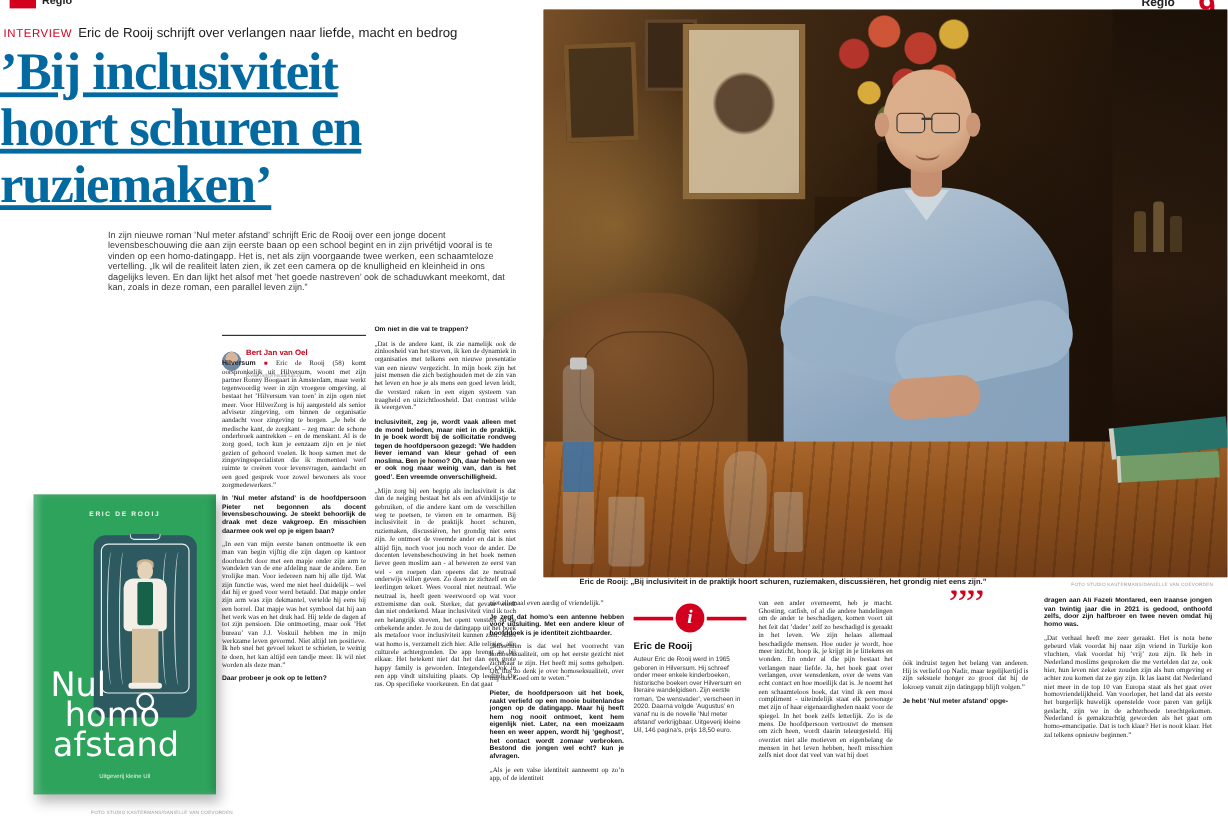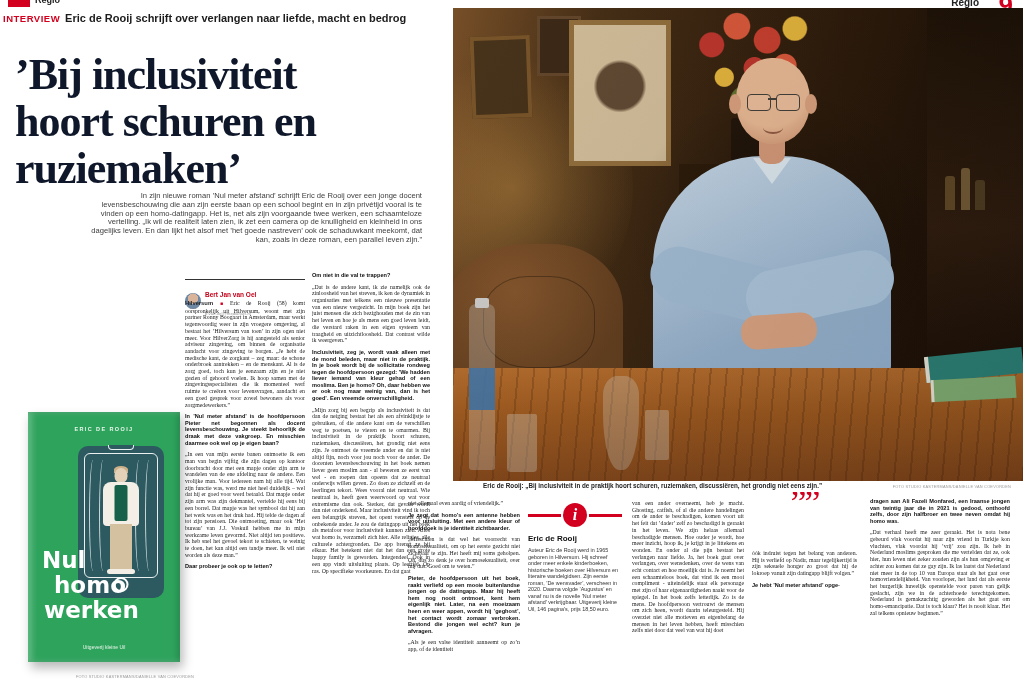--- a/index.html
+++ b/index.html
@@ -8,27 +8,27 @@
 
   
   .hdr-left{position:absolute;left:8px;top:-4px;display:flex;align-items:flex-start;gap:5px;}
   .hdr-block{width:22px;height:11px;background:#d2001e;}
   .hdr-sec{font-weight:bold;font-size:9px;color:#222;margin-top:-1px;}
   .hdr-right{position:absolute;right:44px;top:-3px;font-weight:bold;font-size:10px;color:#222;}
   .hdr-num{position:absolute;right:10px;top:-10px;font-weight:bold;font-size:26px;color:#d2001e;}
   .hdr-rule{position:absolute;left:558px;right:0;top:13px;height:1px;background:#c8c8c8;}
 
   
-  .kicker{position:absolute;left:3px;top:12px;font-size:11px;font-weight:bold;}
+  .kicker{position:absolute;left:3px;top:22px;font-size:11px;font-weight:normal;}
   .kicker-label{color:#d2001e;font-size:9.5px;letter-spacing:.5px;margin-right:5px;}
-  .headline{position:absolute;left:0px;top:36px;width:370px;margin:15px;
+  .headline{position:absolute;left:0px;top:36px;width:370px;margin:0;
             font-family:"Liberation Serif",serif;font-weight:bold;font-size:44px;
-            line-height:47px;letter-spacing:-1px;color:#0f172a;}
+            line-height:47px;letter-spacing:-1px;color:#0369a1;text-decoration:underline;}
   .intro{position:absolute;left:90px;top:192px;width:332px;margin:0;
-         font-size:7.6px;line-height:8.8px;color:#3d3d3d;text-align:right;}
+         font-size:7.6px;line-height:8.8px;color:#3d3d3d;}
 
   
   .byline{position:absolute;left:185px;top:279px;width:120px;border-top:1px solid #333;padding-top:3px;
           display:flex;align-items:center;gap:4px;}
   .avatar{width:16px;height:16px;border-radius:50%;flex:0 0 16px;
           background:radial-gradient(circle at 50% 35%,#d9b49a 0 38%,#6e87a3 40% 75%,#45505c 78%);}
   .by-name{color:#c40019;font-weight:bold;font-size:6.5px;line-height:7px;}
   .by-mail{color:#9a9a9a;font-size:4.3px;line-height:5px;}
 
   
@@ -90,22 +90,22 @@
   .bk-fig-jacket{position:absolute;left:50%;top:28px;transform:translateX(-50%);width:36px;height:44px;
                  background:#f3efe6;border-radius:8px 8px 4px 4px;}
   .bk-fig-vest{position:absolute;left:50%;top:31px;transform:translateX(-50%);width:13px;height:36px;
                background:#17604a;border-radius:2px;}
   .bk-fig-pants{position:absolute;left:50%;top:70px;transform:translateX(-50%);width:22px;height:46px;
                 background:#d4c1a0;}
   .bk-fig-shoes{position:absolute;left:50%;top:115px;transform:translateX(-50%);width:28px;height:5px;
                 background:#f3efe6;border-radius:3px;}
   .bk-homedot{position:absolute;left:50%;bottom:6px;transform:translateX(-50%);width:11px;height:11px;
               border:2px solid #fff;border-radius:50%;}
-  .bk-title{position:absolute;left:14px;top:136px;color:#fff;font-size:23px;line-height:25px;
-            font-family:"DejaVu Sans",sans-serif;font-weight:700;}
+  .bk-title{position:absolute;left:14px;top:146px;color:#fff;font-size:28px;line-height:25px;
+            font-family:"DejaVu Sans",sans-serif;font-weight:400;}
   .bk-title .t2{margin-left:12px;}
   .bk-title .t3{margin-left:2px;}
   .bk-pub{position:absolute;left:0;right:0;top:232px;text-align:center;color:#eaf6ec;font-size:5px;}
 
   
   .photo{position:absolute;left:453px;top:8px;width:570px;height:473px;overflow:hidden;background:#241509;}
   .ph-wall{position:absolute;inset:0;
            background:linear-gradient(100deg,#6b4826 0%,#3a2714 22%,#2a1a0c 48%,#1c1007 78%,#120a05 100%);}
   .ph-glow{position:absolute;left:-60px;top:40px;width:240px;height:280px;border-radius:50%;
            background:radial-gradient(circle,rgba(214,160,78,.4) 0%,rgba(214,160,78,0) 70%);}
@@ -316,19 +316,19 @@
         <div class="bk-fig-vest"></div>
         <div class="bk-fig-pants"></div>
         <div class="bk-fig-shoes"></div>
       </div>
       <div class="bk-notch"></div>
       <div class="bk-homedot"></div>
     </div>
     <div class="bk-title">
       <div class="t1">Nul</div>
       <div class="t2">homo</div>
-      <div class="t3">werken</div>
+      <div class="t3">afstand</div>
     </div>
     <div class="bk-pub">Uitgeverij kleine Uil</div>
   </div>
   <div class="bk-credit">FOTO STUDIO KASTERMANS/DANIELLE VAN COEVORDEN</div>
 
 </div>
 
 </body></html>

